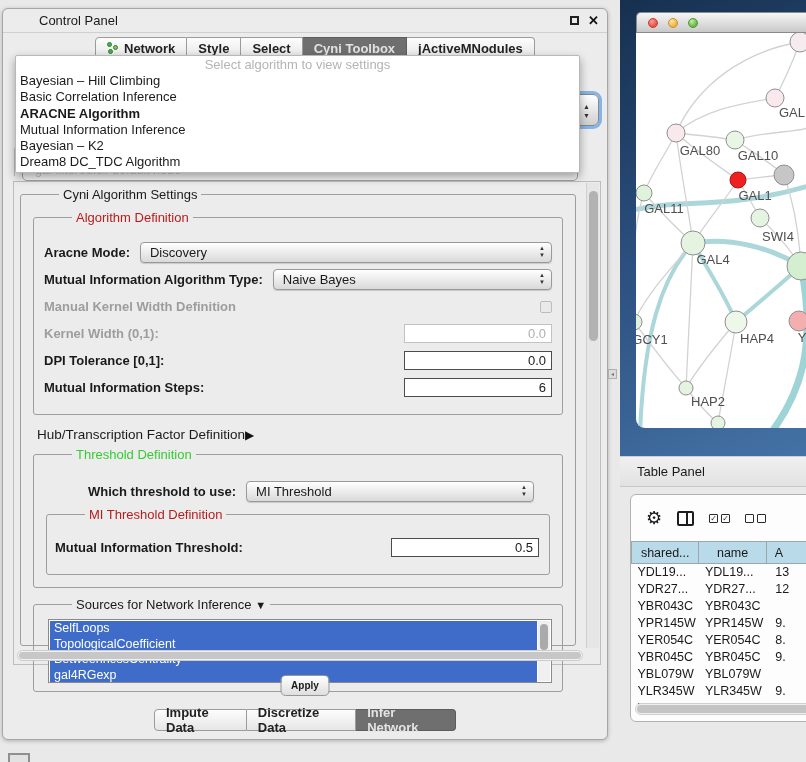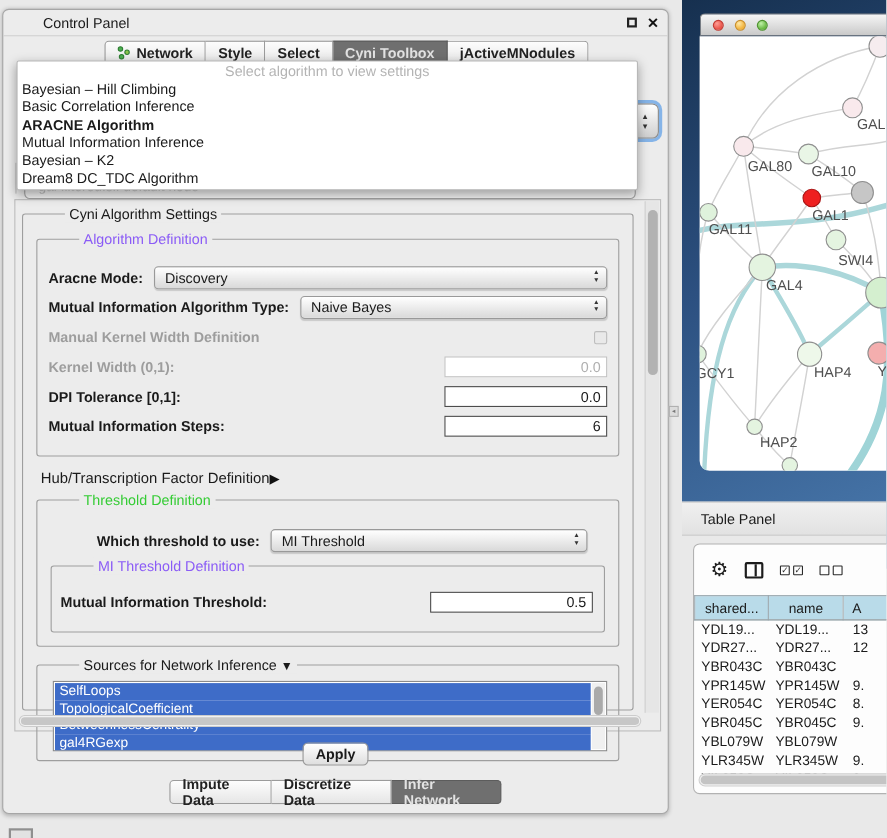--- a/index.html
+++ b/index.html
@@ -41,21 +41,21 @@
   .vscroll .thumb { position:absolute; left:2px; top:8px; width:9px; height:150px;
                     background:#b2b2b2; border-radius:5px; }
   .hscroll { position:absolute; left:3px; right:17px; bottom:3px; height:11px;
              background:#f1f1f1; border:1px solid #cccccc; border-radius:6px; }
   .hscroll .thumb { position:absolute; left:1px; right:1px; top:1px; bottom:1px;
                     background:#c7c7c7; border-radius:5px; }
 
   .group { position:relative; border:1px solid #9e9e9e; border-radius:3px; }
   .gtitle { position:absolute; top:-8px; left:7px; background:#ececec; padding:0 4px;
             font-size:13px; white-space:nowrap;margin-left:31px; }
-  .gtitle.blue { color:#8b5cf6; }
+  .gtitle.blue { color:#b91c1c; }
   .gtitle.green { color:#35cc35; }
 
   .cyni-group { position:absolute; left:6px; top:12px; width:556px; height:452px;
                 padding:22px 10px 8px 10px; }
   .algdef { margin:0 2px 0 2px; padding:18px 10px 10px 10px; }
   .frow { display:flex; align-items:center; height:21px; margin:6px 0; font-size:13px; }
   .frow .lbl { font-weight:bold; white-space:nowrap; }
   .frow .lbl.dis { color:#9d9d9d; }
   .combo { flex:1; display:flex; align-items:center; height:21px; margin-left:10px;
            padding:0 20px 0 9px; font-size:13px; position:relative;
@@ -81,21 +81,21 @@
   .attr-lbl { font-size:13px; font-weight:bold; margin:2px 0 8px 0; }
   .listbox { position:relative; margin-left:6px; height:64px; background:#fff;
              border:1px solid #8a8a8a; overflow:hidden; padding:1px 14px 1px 1px; }
   .litem { height:15.5px; font-size:12.5px; color:#fff; background:#3e6cc8;
            padding:0 4px; line-height:15.5px; white-space:nowrap; }
   .list-vscroll { position:absolute; right:1px; top:1px; bottom:1px; width:12px; background:#f0f0f0; }
   .list-vscroll .thumb { position:absolute; left:2px; top:3px; width:8px; height:26px;
                          background:#aaa; border-radius:4px; }
 
   .apply-btn { position:absolute; left:50%; top:666px; transform:translateX(-50%);
-               width:60px; height:21px; font-size:13px; font-weight:bold;
+               width:49px; height:21px; font-size:10px; font-weight:bold;
                background:linear-gradient(#ffffff,#dedede); border:1px solid #979797;
                border-radius:5px; text-align:center; line-height:19px; }
   .bottom-tabs { position:absolute; top:700px; left:50%; transform:translateX(-50%); display:flex; }
 
   
   .popup { position:absolute; left:15px; top:55px; width:565px; height:118px; z-index:40;
            background:#fff; border:1px solid #b8b8b8; border-radius:2px;
            box-shadow:0 4px 10px rgba(0,0,0,.35); overflow:hidden; }
   .popup .prompt { height:17px; text-align:center; color:#b4b4b4; font-size:13px; line-height:17px; }
   .popup .opt { height:16.3px; font-size:13px; line-height:16px; padding-left:4px; white-space:nowrap; }

